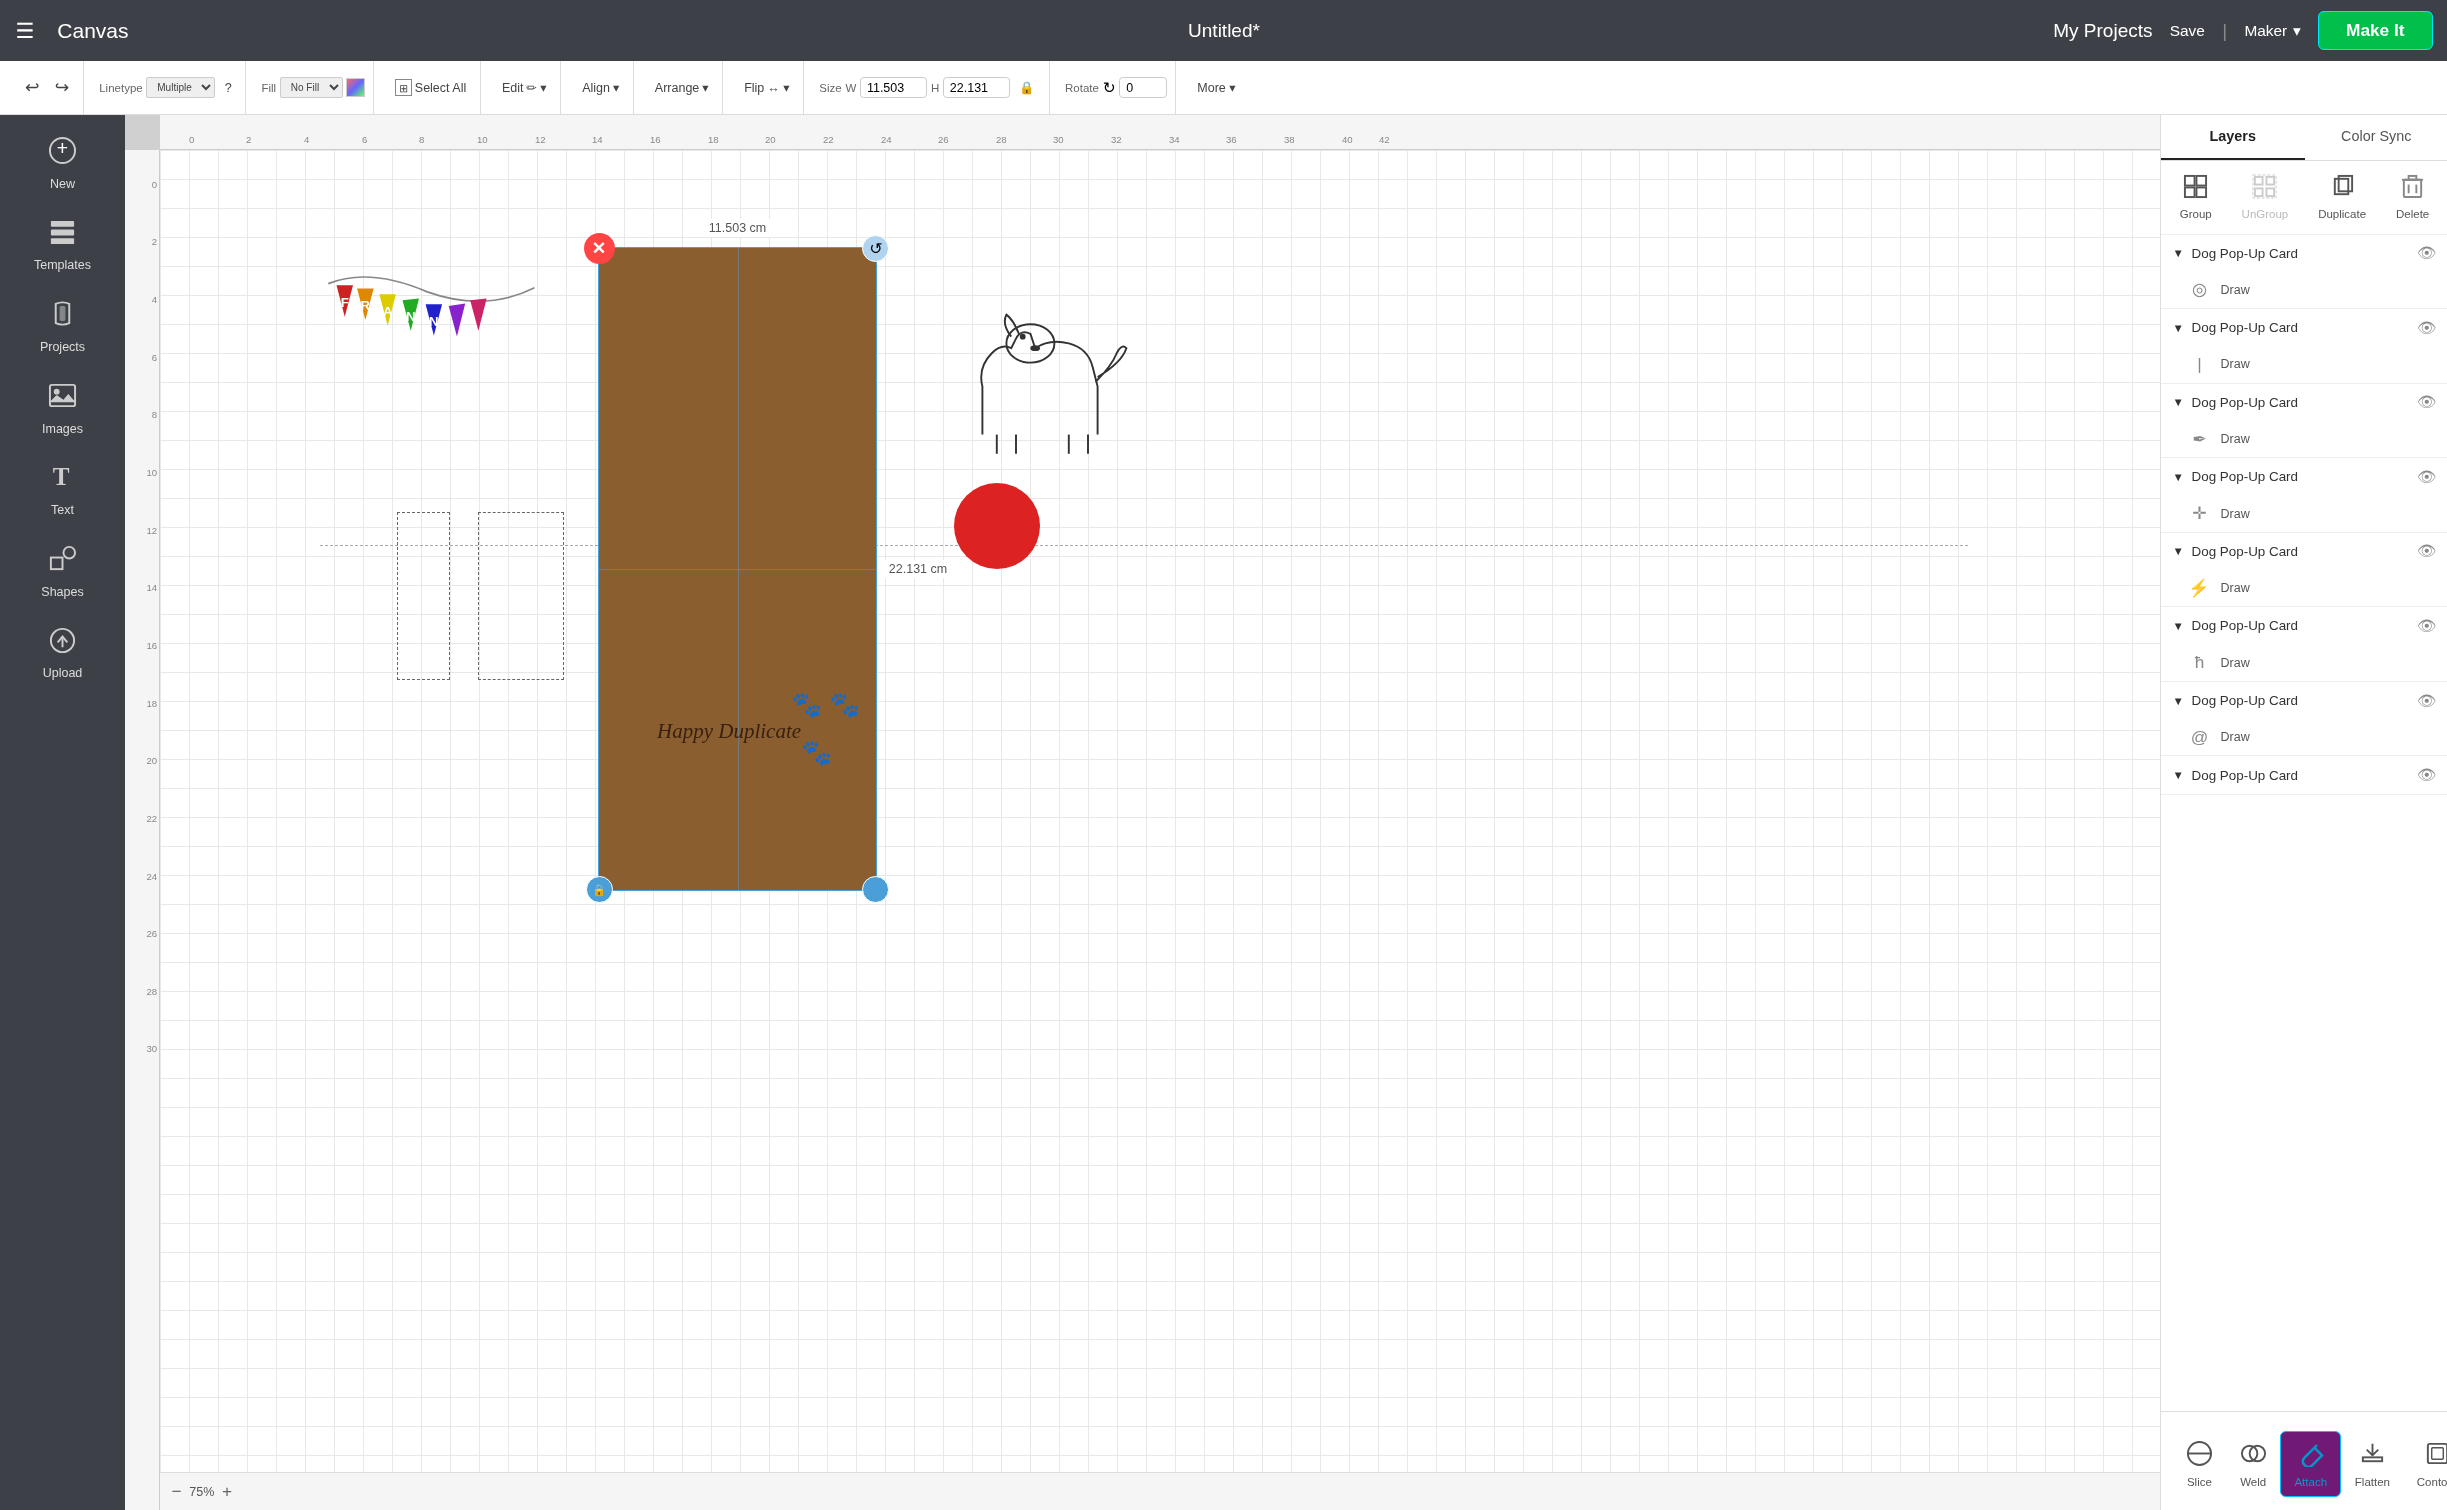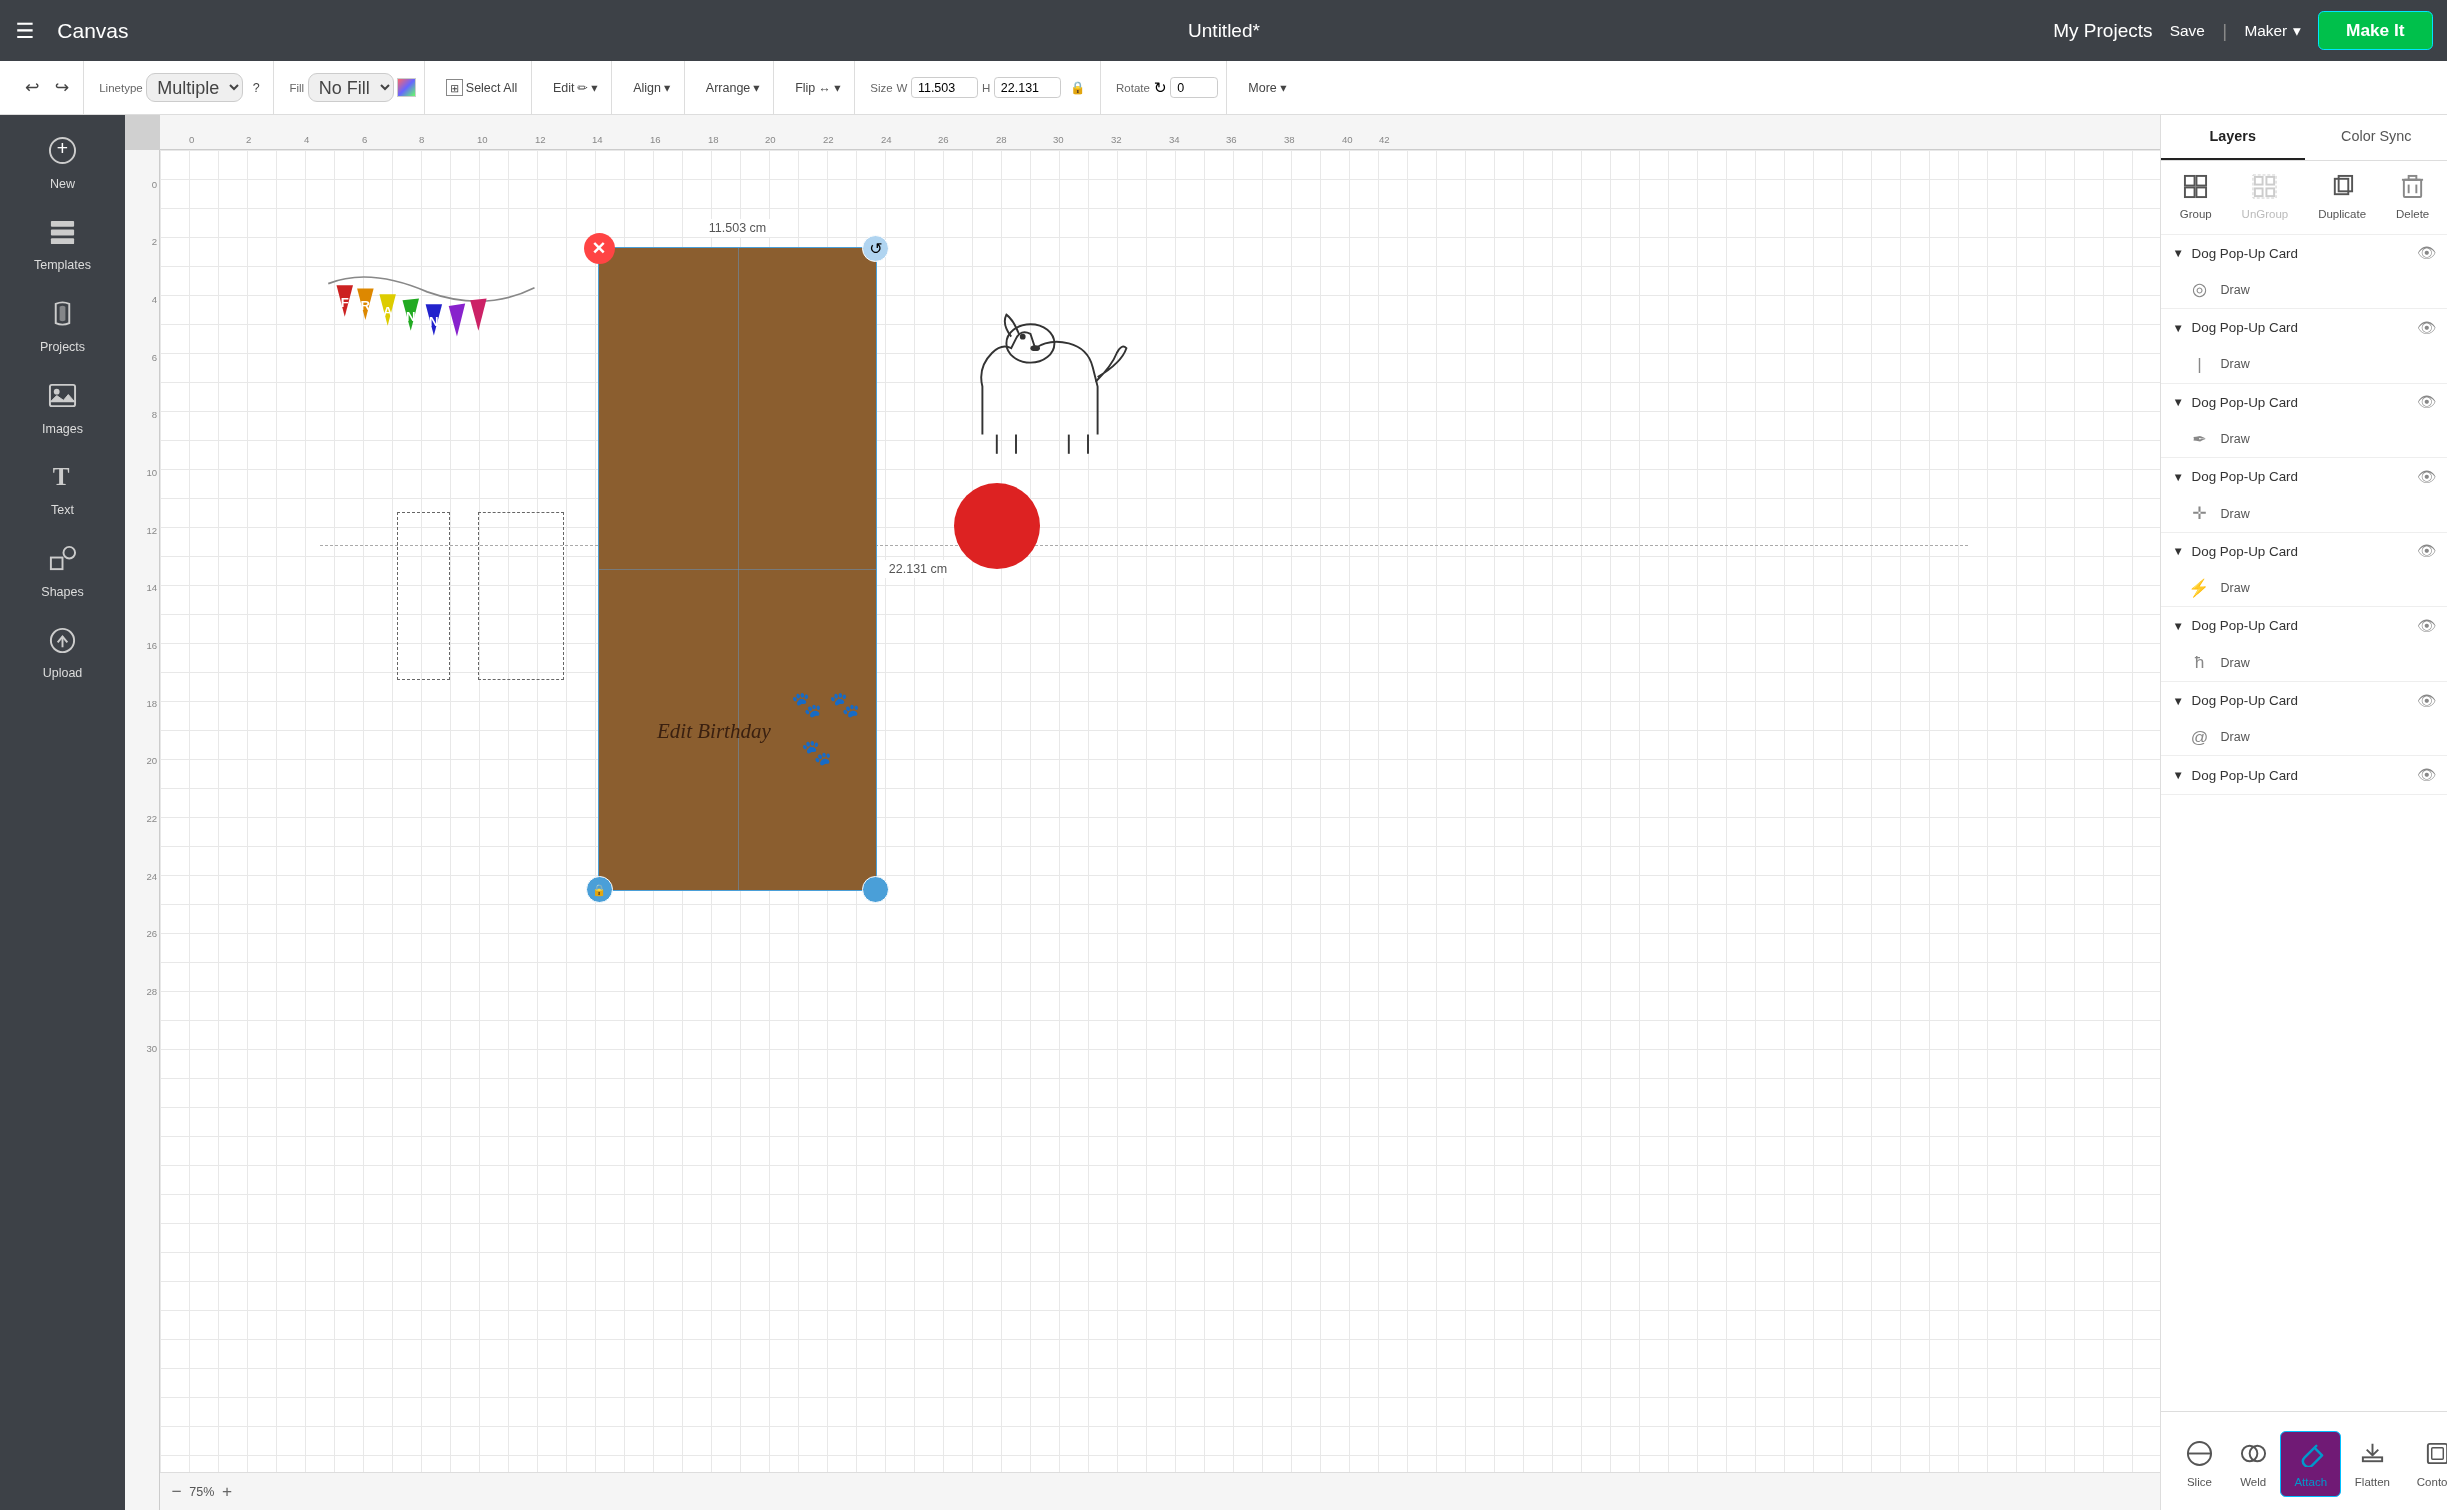--- a/index.html
+++ b/index.html
@@ -30,21 +30,21 @@
     #toolbar {
       display: flex; align-items: center;
       background: white; height: 54px; padding: 0 11.5px;
       border-bottom: 1px solid #ddd; gap: 7.7px;
       font-size: 12.5px;
     }
     .toolbar-group { display: flex; align-items: center; gap: 3.8px; padding: 0 7.7px; border-right: 1px solid #ddd; height: 100%; }
     .toolbar-group:last-child { border-right: none; }
     .toolbar-btn { background: none; border: none; cursor: pointer; padding: 3.8px 5.8px; font-size: 12.5px; display: flex; align-items: center; gap: 2.9px; color: #444; border-radius: 3.8px; }
     .toolbar-label { font-size: 11.5px; color: #666; }
-    .toolbar-select { border: 1px solid #ccc; border-radius: 9px; padding: 2.9px 5.8px; font-size: 18px; color: #444; cursor: pointer; }
+    .toolbar-select { border: 1px solid #ccc; border-radius: 2px; padding: 2.9px 5.8px; font-size: 10px; color: #444; cursor: pointer; }
     .toolbar-input { border: 1px solid #ccc; border-radius: 3.8px; padding: 2.9px 5.8px; font-size: 12.5px; width: 67px; }
     .undo-redo { font-size: 17.3px; }
 
     
     #main { display: flex; height: calc(1510px - 61px - 54px); }
 
     
     #left-sidebar {
       width: 125px; background: #3d4147; color: white;
       display: flex; flex-direction: column; align-items: center;
@@ -451,21 +451,21 @@
             <text x="110" y="75" text-anchor="middle" font-size="16" fill="white" font-weight="bold">N</text>
             <text x="138" y="81" text-anchor="middle" font-size="16" fill="white" font-weight="bold">N</text>
           </svg>
         </div>
 
         <div class="brown-rect" style="position:absolute;left:403px;top:62px;width:279px;height:644px;background:#8B5E2F;border:1.9px solid #4a9fd8;">
 
           <div style="position:absolute;top:50%;left:0;right:0;border-top:1px solid rgba(100,150,200,0.5);"></div>
           <div style="position:absolute;left:50%;top:0;bottom:0;border-left:1px solid rgba(100,150,200,0.5);"></div>
 
-          <div style="position:absolute;left:58px;top:471px;font-size:21px;color:#3a2010;font-style:italic;font-family:Georgia,serif;">Edit Birthday</div>
+          <div style="position:absolute;left:58px;top:471px;font-size:21px;color:#3a2010;font-style:italic;font-family:Georgia,serif;">Happy Duplicate</div>
 
           <div style="position:absolute;left:192px;top:442px;font-size:25px;">🐾 🐾</div>
           <div style="position:absolute;left:202px;top:490px;font-size:25px;">🐾</div>
 
           <div class="dim-label-h">11.503 cm</div>
 
           <div class="dim-label-v">22.131 cm</div>
 
           <div class="close-handle">✕</div>
 

